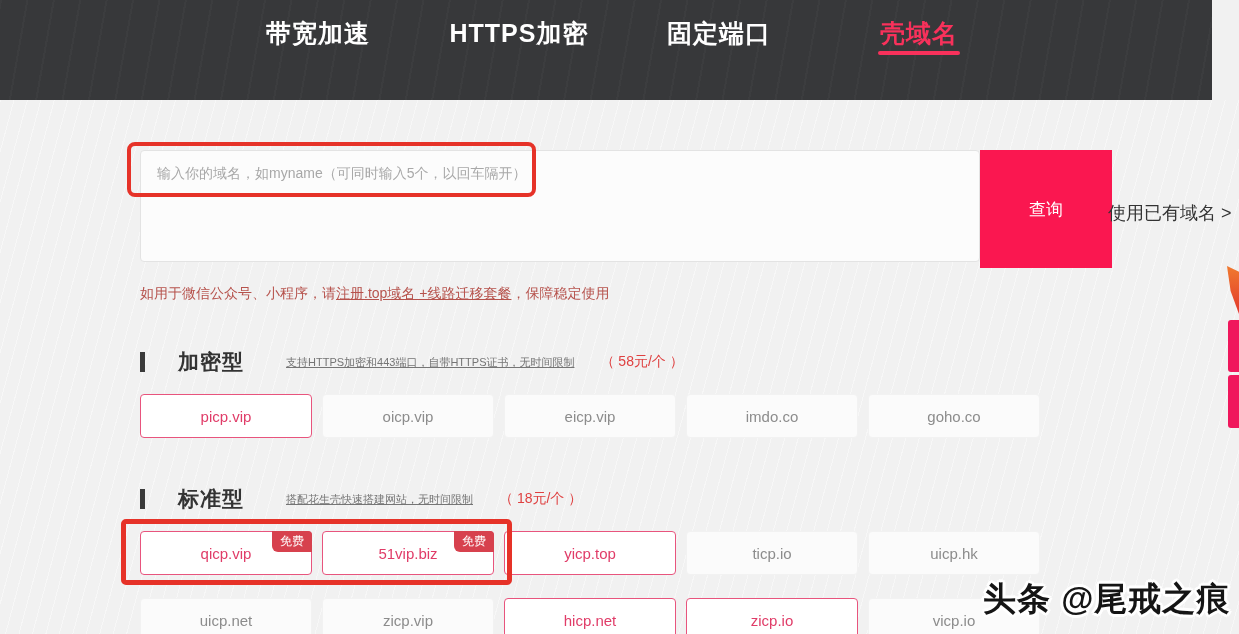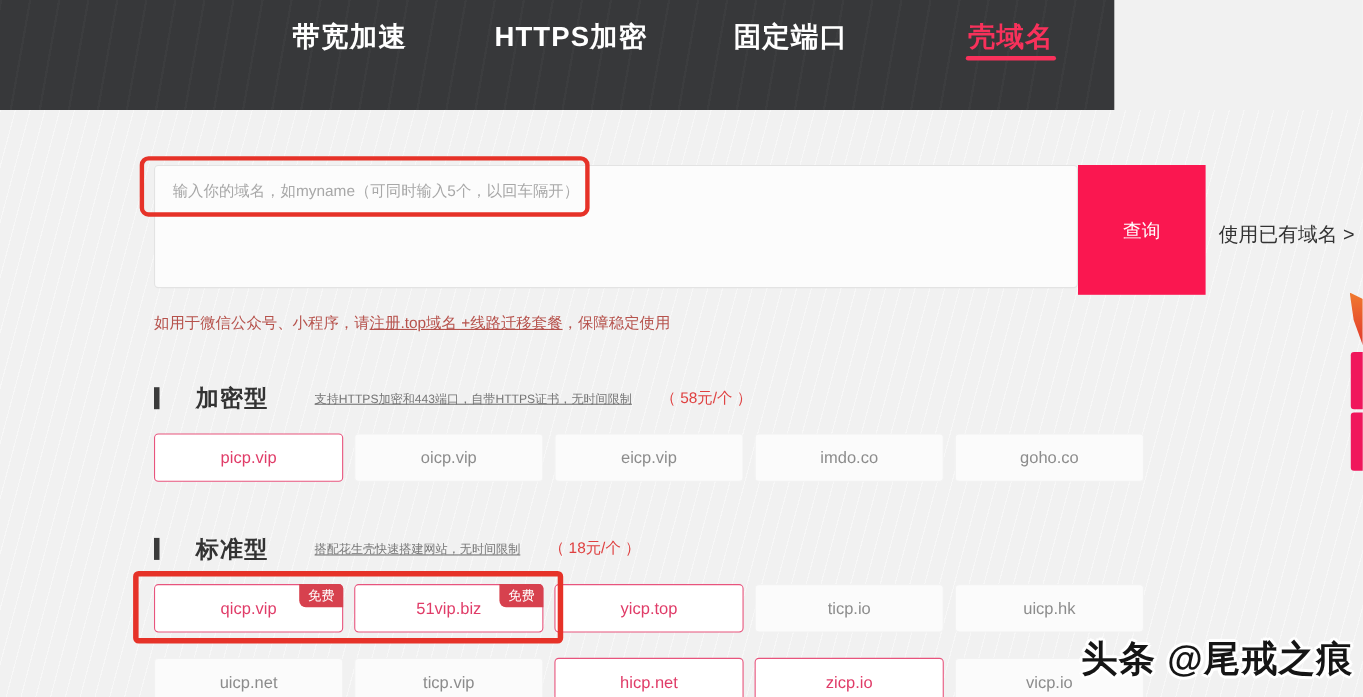--- a/index.html
+++ b/index.html
@@ -2,21 +2,21 @@
 <html><head>
 <meta charset="utf-8">
 <style>
   * { margin:0; padding:0; box-sizing:border-box; }
   html,body { width:1239px; height:634px; }
   body { font-family:"Liberation Sans","DejaVu Sans",sans-serif; }
   .page { position:relative; width:1239px; height:634px; overflow:hidden; background:#f1f1f1; }
 
   
   .header {
-    position:absolute; left:0; top:0; width:1013px; height:100px;
+    position:absolute; left:0; top:0; width:1212px; height:100px;
     background:#37383a;
     background-image:repeating-linear-gradient(100deg, rgba(255,255,255,0.025) 0 2px, transparent 2px 26px);
   }
   .nav-item {
     position:absolute; top:17px; transform:translateX(-50%);
     color:#fff; font-size:25px; font-weight:bold; letter-spacing:1px;
     cursor:pointer; text-align:center;
   }
   .nav-item.active { color:#f8315b; }
   .nav-underline {
@@ -37,21 +37,21 @@
     padding:14px 16px; font-size:14px; color:#555; resize:none; outline:none;
     font-family:"Liberation Sans","DejaVu Sans",sans-serif;
   }
   .domain-input::placeholder { color:#a8a8a8; }
 
   .annotation { position:absolute; border:4px solid #e63228; border-radius:8px; pointer-events:none; z-index:30; }
   .annotation.rect1 { left:127px; top:42px; width:409px; height:55px; }
   .annotation.rect2 { left:121px; top:419px; width:391px; height:66px; border-width:5px; border-radius:5px; }
 
   .query-btn {
-    position:absolute; left:980px; top:50px; width:116px; height:118px;
+    position:absolute; left:980px; top:50px; width:132px; height:118px;
     background:#fa1750; color:#fff; border:none; font-size:17px; cursor:pointer;
     font-family:inherit;
   }
   .use-existing {
     position:absolute; left:1108px; top:101px; font-size:18px; color:#333;
     text-decoration:none; cursor:pointer;
   }
 
   .notice { position:absolute; left:140px; top:185px; font-size:14px; color:#b6524c; }
   .notice a { color:#b6524c; text-decoration:underline; cursor:pointer; }
@@ -174,21 +174,21 @@
       <div class="card">
         <span>uicp.hk</span>
       </div>
     </div>
 
     <div class="card-row" style="top:498px">
       <div class="card">
         <span>uicp.net</span>
       </div>
       <div class="card">
-        <span>ticp.vip</span>
+        <span>zicp.vip</span>
       </div>
       <div class="card featured">
         <span>hicp.net</span>
       </div>
       <div class="card featured">
         <span>zicp.io</span>
       </div>
       <div class="card">
         <span>vicp.io</span>
       </div>

